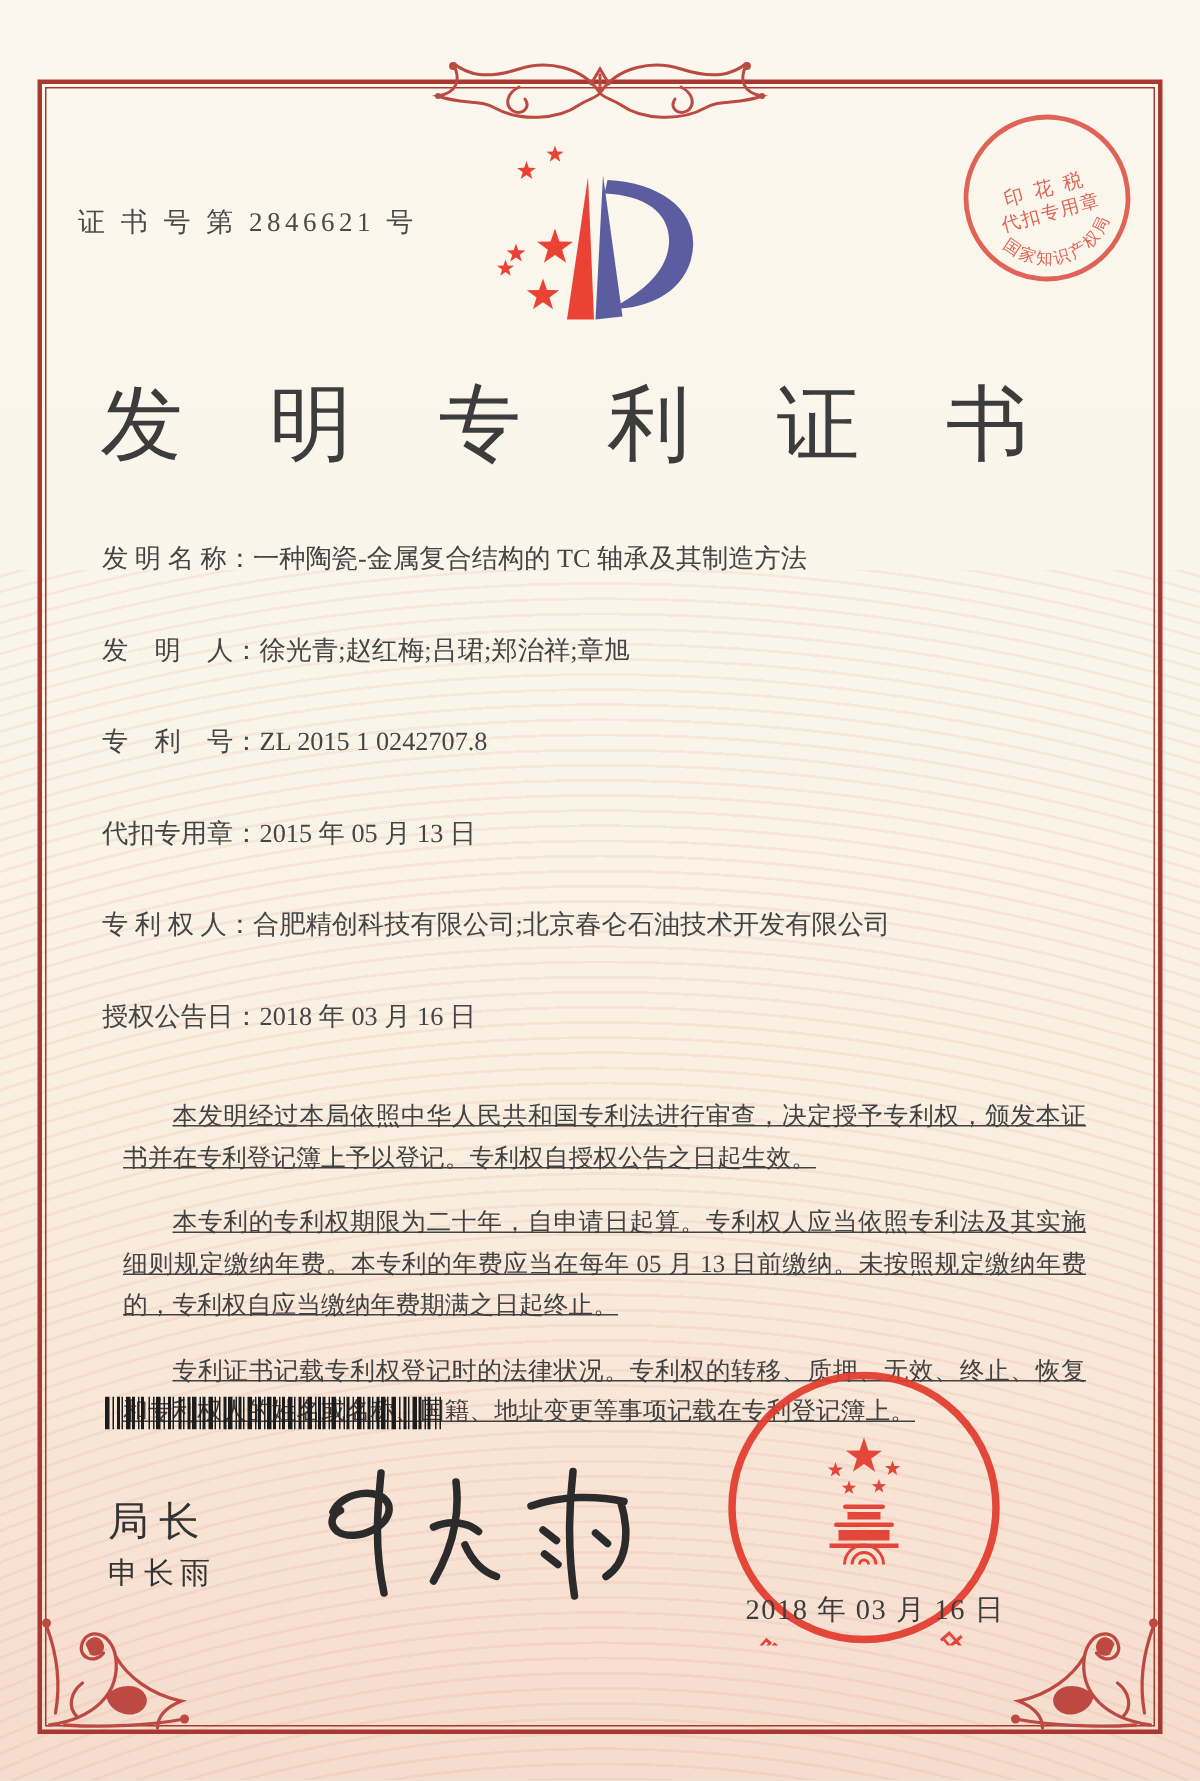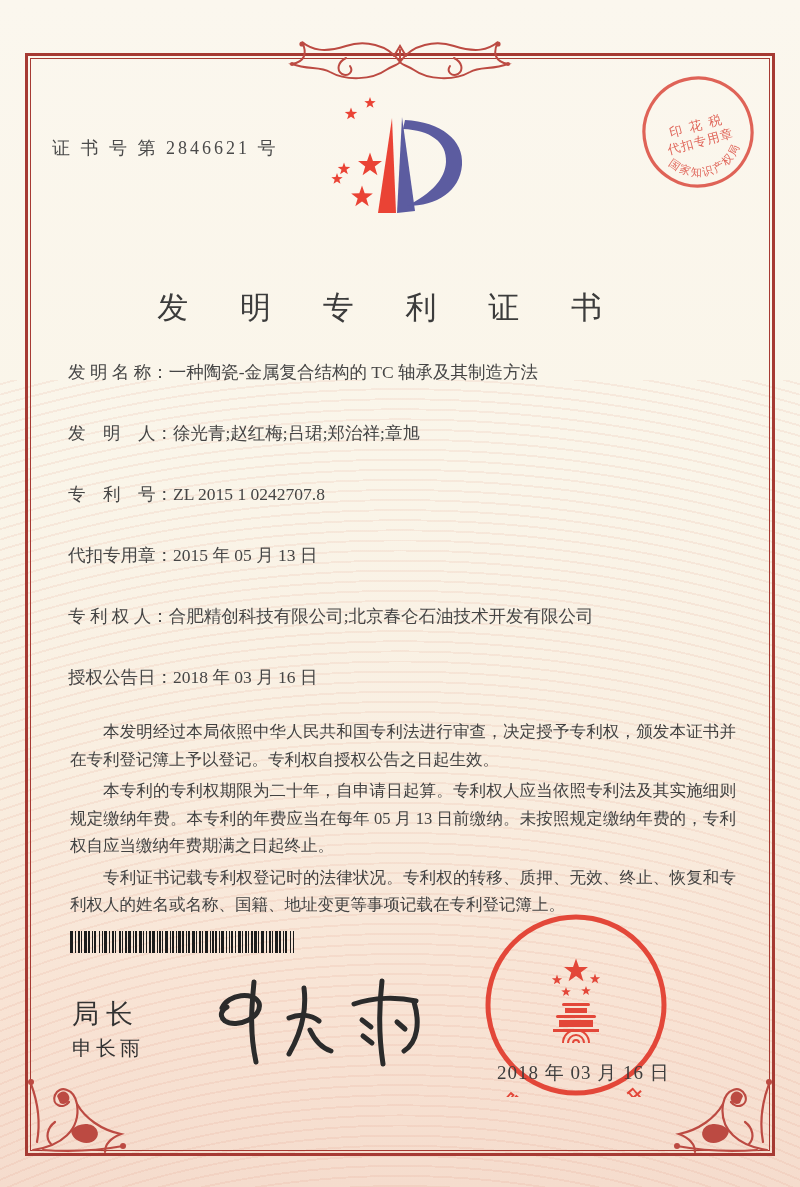--- a/index.html
+++ b/index.html
@@ -24,31 +24,31 @@
   }
   .frame-inner{position:absolute;inset:2px;border:1px solid #a63a33;}
   .content{position:absolute;inset:0;z-index:2;color:#3a3a3a;}
   .cert-number{
     position:absolute;left:52px;top:136px;
     font-size:18px;letter-spacing:3px;color:#4a4a4a;white-space:nowrap;
   }
   .logo{position:absolute;left:325px;top:92px;width:150px;height:138px;}
   .title{
     position:absolute;left:50%;top:246px;transform:translateX(-52%);
-    font-size:31px;letter-spacing:22px;white-space:nowrap;color:#3c3c3c;font-weight:500;margin-top:41px;
+    font-size:55px;letter-spacing:22px;white-space:nowrap;color:#3c3c3c;font-weight:500;
   }
   .fields{position:absolute;left:68px;top:360px;width:670px;font-size:17.5px;color:#454545;}
   .field-row{margin-bottom:36px;line-height:25px;white-space:nowrap;}
   .field-label{display:inline;}
   .field-value{display:inline;margin-top:24px;}
   .paragraphs{
     position:absolute;left:66px;top:714px;width:674px;
     font-size:16.5px;line-height:27.5px;text-align:justify;color:#424242;
   }
-  .paragraphs p{margin:4px;text-indent:2em;}
+  .paragraphs p{margin:16px;text-indent:2em;text-decoration:underline;}
   .barcode{position:absolute;left:70px;top:931px;width:224px;height:22px;}
   .signer-title{position:absolute;left:72px;top:996px;font-size:27px;letter-spacing:7px;color:#333;
     font-family:"Liberation Sans","DejaVu Sans",sans-serif;}
   .signer-name{position:absolute;left:72px;top:1035px;font-size:20px;letter-spacing:4px;color:#333;
     font-family:"Liberation Sans","DejaVu Sans",sans-serif;}
   .signature{position:absolute;left:192px;top:972px;width:250px;height:100px;}
   .main-seal{position:absolute;left:484px;top:913px;width:184px;height:184px;opacity:.93;}
   .issue-date{
     position:absolute;left:497px;top:1060px;font-size:19px;letter-spacing:1px;
     color:#3d3d3d;z-index:3;white-space:nowrap;

